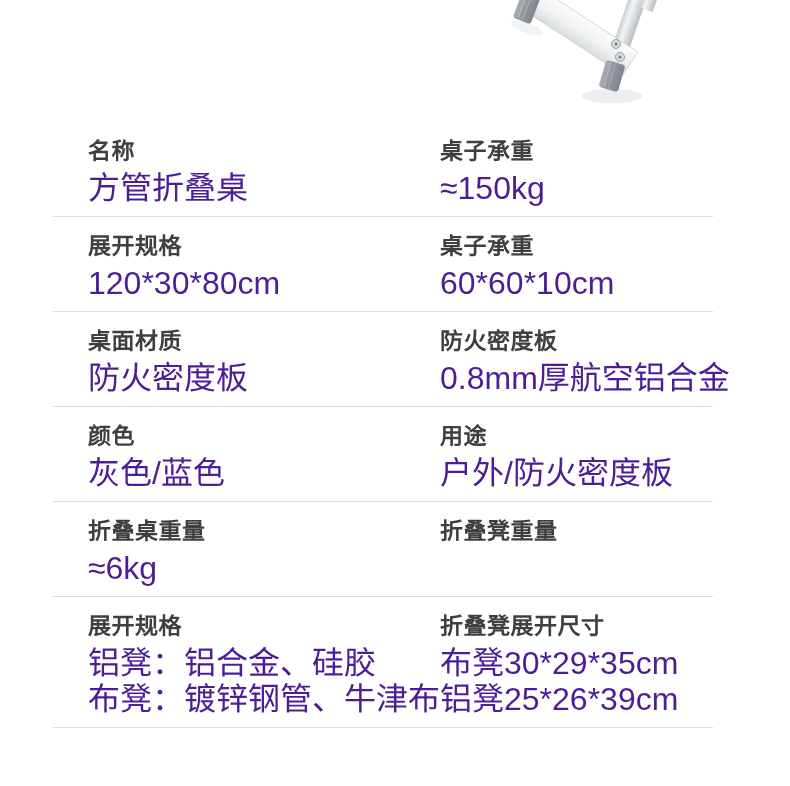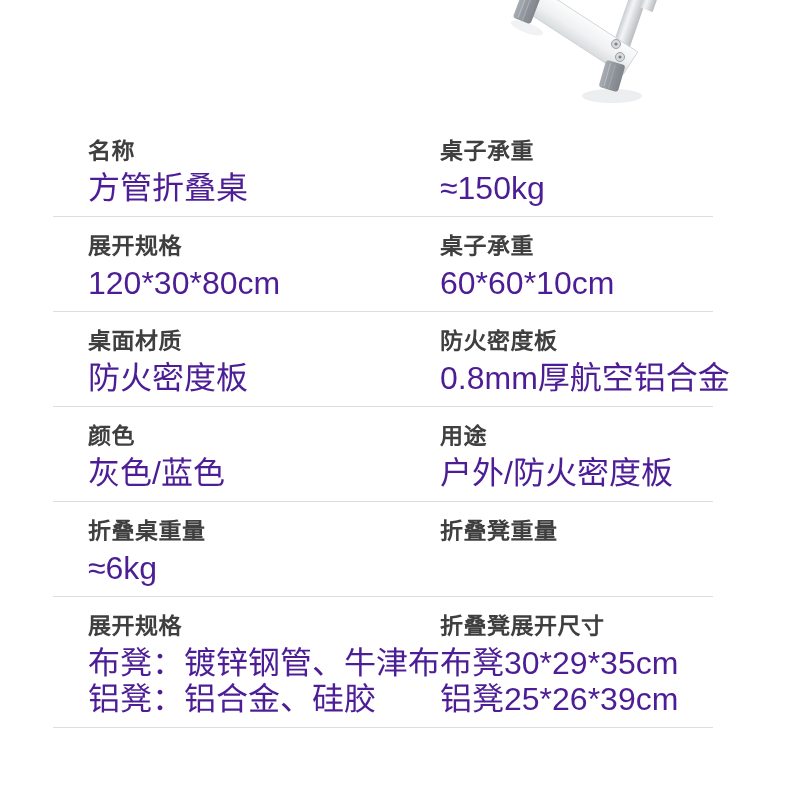--- a/index.html
+++ b/index.html
@@ -159,22 +159,22 @@
       <div class="spec-value">≈6kg</div>
     </div>
     <div class="spec-col-right">
       <div class="spec-label">折叠凳重量</div>
     </div>
   </div>
 
   <div class="spec-row">
     <div class="spec-col-left">
       <div class="spec-label">展开规格</div>
+      <div class="spec-value">铝凳：铝合金、硅胶</div>
       <div class="spec-value">布凳：镀锌钢管、牛津布</div>
-      <div class="spec-value">铝凳：铝合金、硅胶</div>
     </div>
     <div class="spec-col-right">
       <div class="spec-label">折叠凳展开尺寸</div>
       <div class="spec-value">布凳30*29*35cm</div>
       <div class="spec-value">铝凳25*26*39cm</div>
     </div>
   </div>
 
 </div>
 

